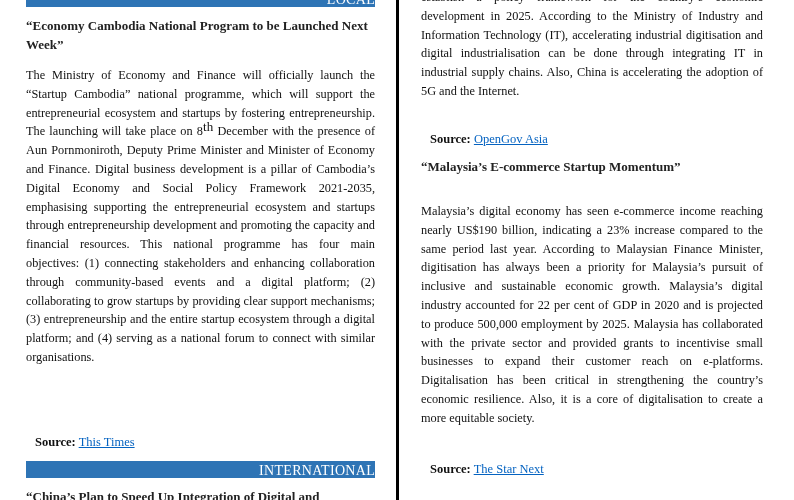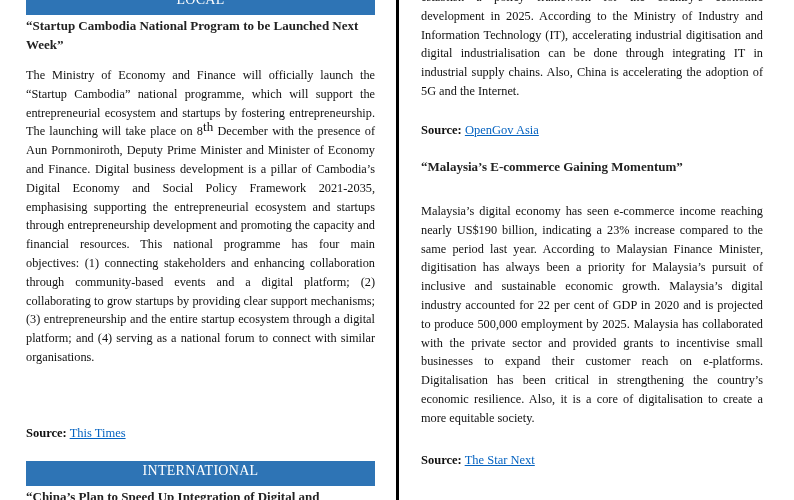--- a/index.html
+++ b/index.html
@@ -31,24 +31,24 @@
       position: absolute;
       left: 396px;
       top: 0;
       width: 3px;
       height: 500px;
       background: #000000;
     }
     .section-header {
       background: #2e74b5;
       color: #ffffff;
-      text-align: center;
+      text-align: right;
       font-size: 14px;
       letter-spacing: 0.3px;
-      height: 25px;
+      height: 17px;
       line-height: 19px;
     }
     .section-header.top {
       position: absolute;
       left: 0;
       width: 349px;
       top: -10px;
     }
     .article-title {
       font-weight: bold;
@@ -64,40 +64,40 @@
       margin: 0;
     }
     .article-body sup {
       font-size: 13px;
       line-height: 0;
       vertical-align: 4px;
     }
     .source {
       font-size: 12.5px;
       line-height: 18px;
-      margin: 0;
+      margin: 9px;
     }
     .source-label {
       font-weight: bold;
     }
     .source-link {
       color: #0563c1;
       text-decoration: underline;
       cursor: pointer;
     }
     .abs { position: absolute; left: 0; right: 0; }
   </style>
 </head>
 <body>
 
 <div class="col col-left">
   <div class="section-header top">LOCAL</div>
 
   <div class="abs" style="top:17px;">
-    <h3 class="article-title">“Startup Cambodia National Program to be Launched Next Week”</h3>
+    <h3 class="article-title">“Economy Cambodia National Program to be Launched Next Week”</h3>
   </div>
 
   <div class="abs" style="top:66px;">
     <p class="article-body"><span>The Ministry of Economy and Finance will officially launch the “Startup Cambodia” national programme, which will support the entrepreneurial ecosystem and startups by fostering entrepreneurship. The launching will take place on 8</span><sup>th</sup><span> December with the presence of Aun Pornmoniroth, Deputy Prime Minister and Minister of Economy and Finance. Digital business development is a pillar of Cambodia’s Digital Economy and Social Policy Framework 2021-2035, emphasising supporting the entrepreneurial ecosystem and startups through entrepreneurship development and promoting the capacity and financial resources. This national programme has four main objectives: (1) connecting stakeholders and enhancing collaboration through community-based events and a digital platform; (2) collaborating to grow startups by providing clear support mechanisms; (3) entrepreneurship and the entire startup ecosystem through a digital platform; and (4) serving as a national forum to connect with similar organisations.</span></p>
   </div>
 
   <div class="abs" style="top:424px;">
     <p class="source"><span class="source-label">Source:</span> <span class="source-link">This Times</span></p>
   </div>
 
@@ -113,21 +113,21 @@
 <div class="col col-right">
   <div class="abs" style="top:-12px;">
     <p class="article-body">establish a policy framework for the country’s economic development in 2025.  According to the Ministry of Industry and Information Technology (IT), accelerating industrial digitisation and digital industrialisation can be done through integrating IT in industrial supply chains. Also, China is accelerating the adoption of 5G and the Internet.</p>
   </div>
 
   <div class="abs" style="top:121px;">
     <p class="source"><span class="source-label">Source:</span> <span class="source-link">OpenGov Asia</span></p>
   </div>
 
   <div class="abs" style="top:158px;">
-    <h3 class="article-title">“Malaysia’s E-commerce Gaining Momentum”</h3>
+    <h3 class="article-title">“Malaysia’s E-commerce Startup Momentum”</h3>
   </div>
 
   <div class="abs" style="top:187px;margin-top:15px;">
     <p class="article-body">Malaysia’s digital economy has seen e-commerce income reaching nearly US$190 billion, indicating a 23% increase compared to the same period last year. According to Malaysian Finance Minister, digitisation has always been a priority for Malaysia’s pursuit of inclusive and sustainable economic growth. Malaysia’s digital industry accounted for 22 per cent of GDP in 2020 and is projected to produce 500,000 employment by 2025. Malaysia has collaborated with the private sector and provided grants to incentivise small businesses to expand their customer reach on e-platforms. Digitalisation has been critical in strengthening the country’s economic resilience. Also, it is a core of digitalisation to create a more equitable society.</p>
   </div>
 
   <div class="abs" style="top:451px;">
     <p class="source"><span class="source-label">Source:</span> <span class="source-link">The Star Next</span></p>
   </div>
 </div>

